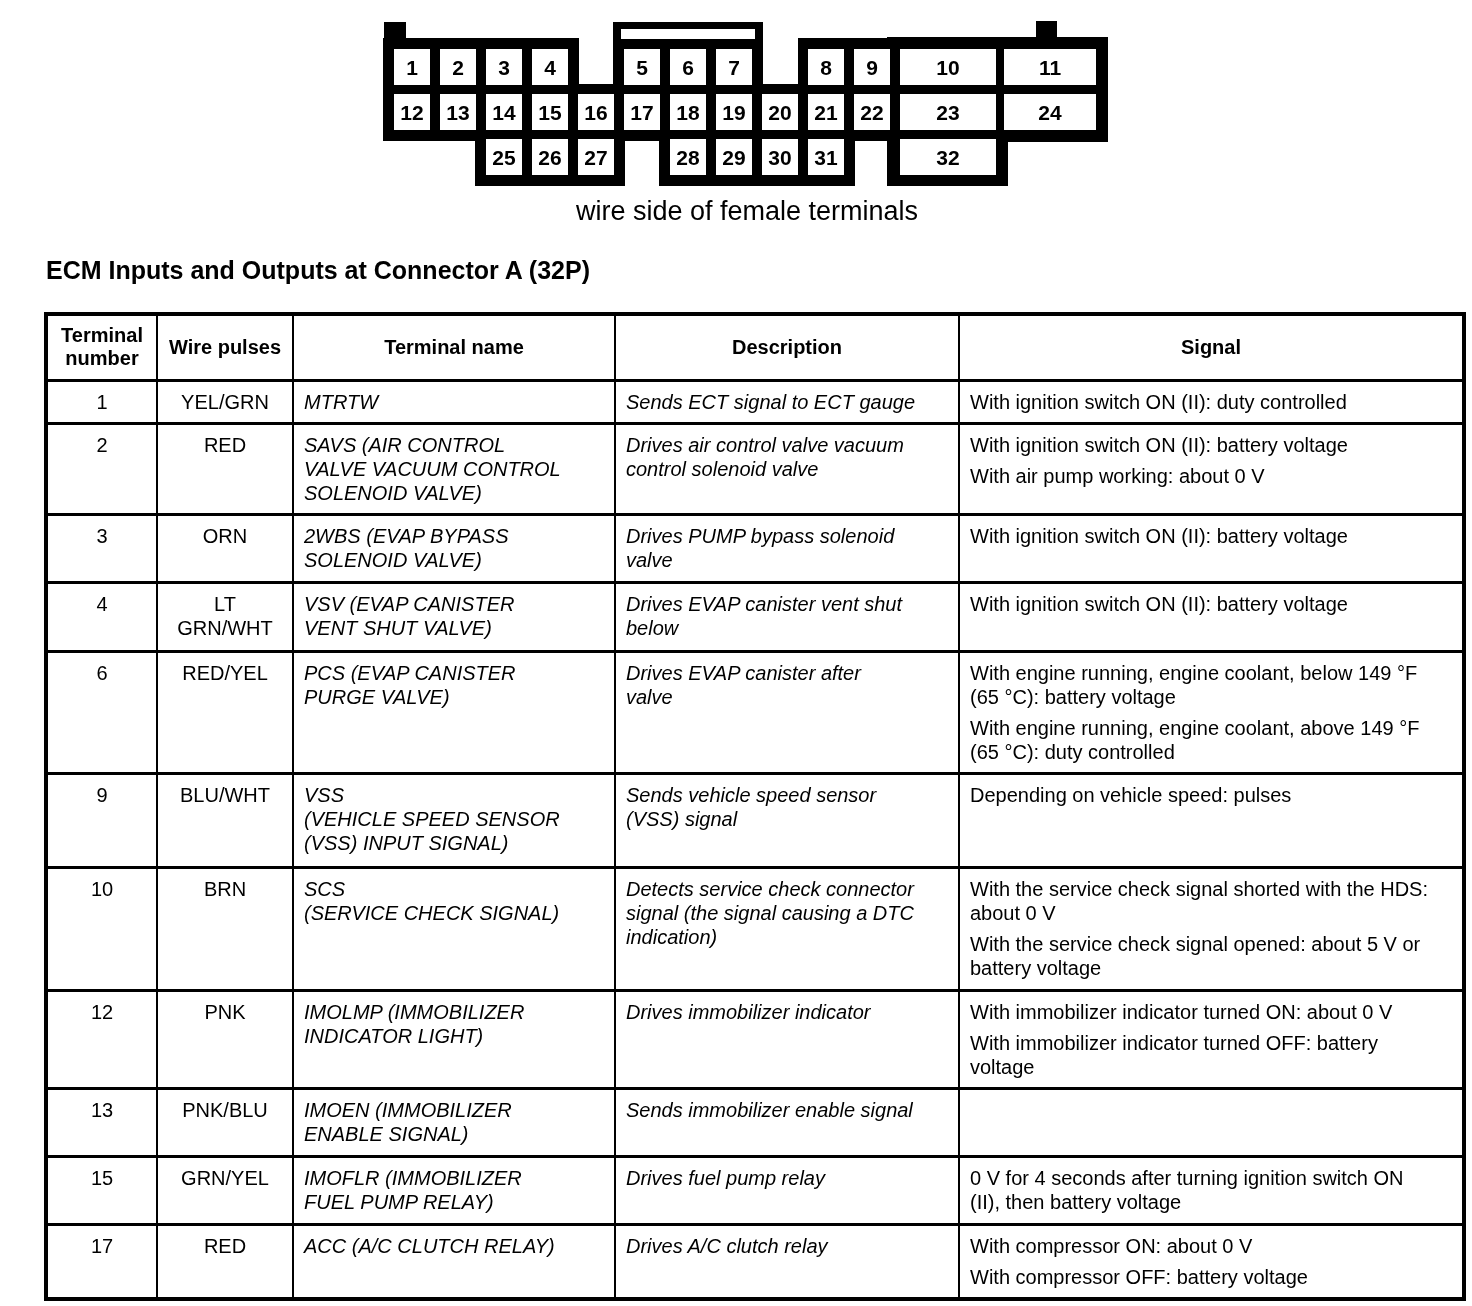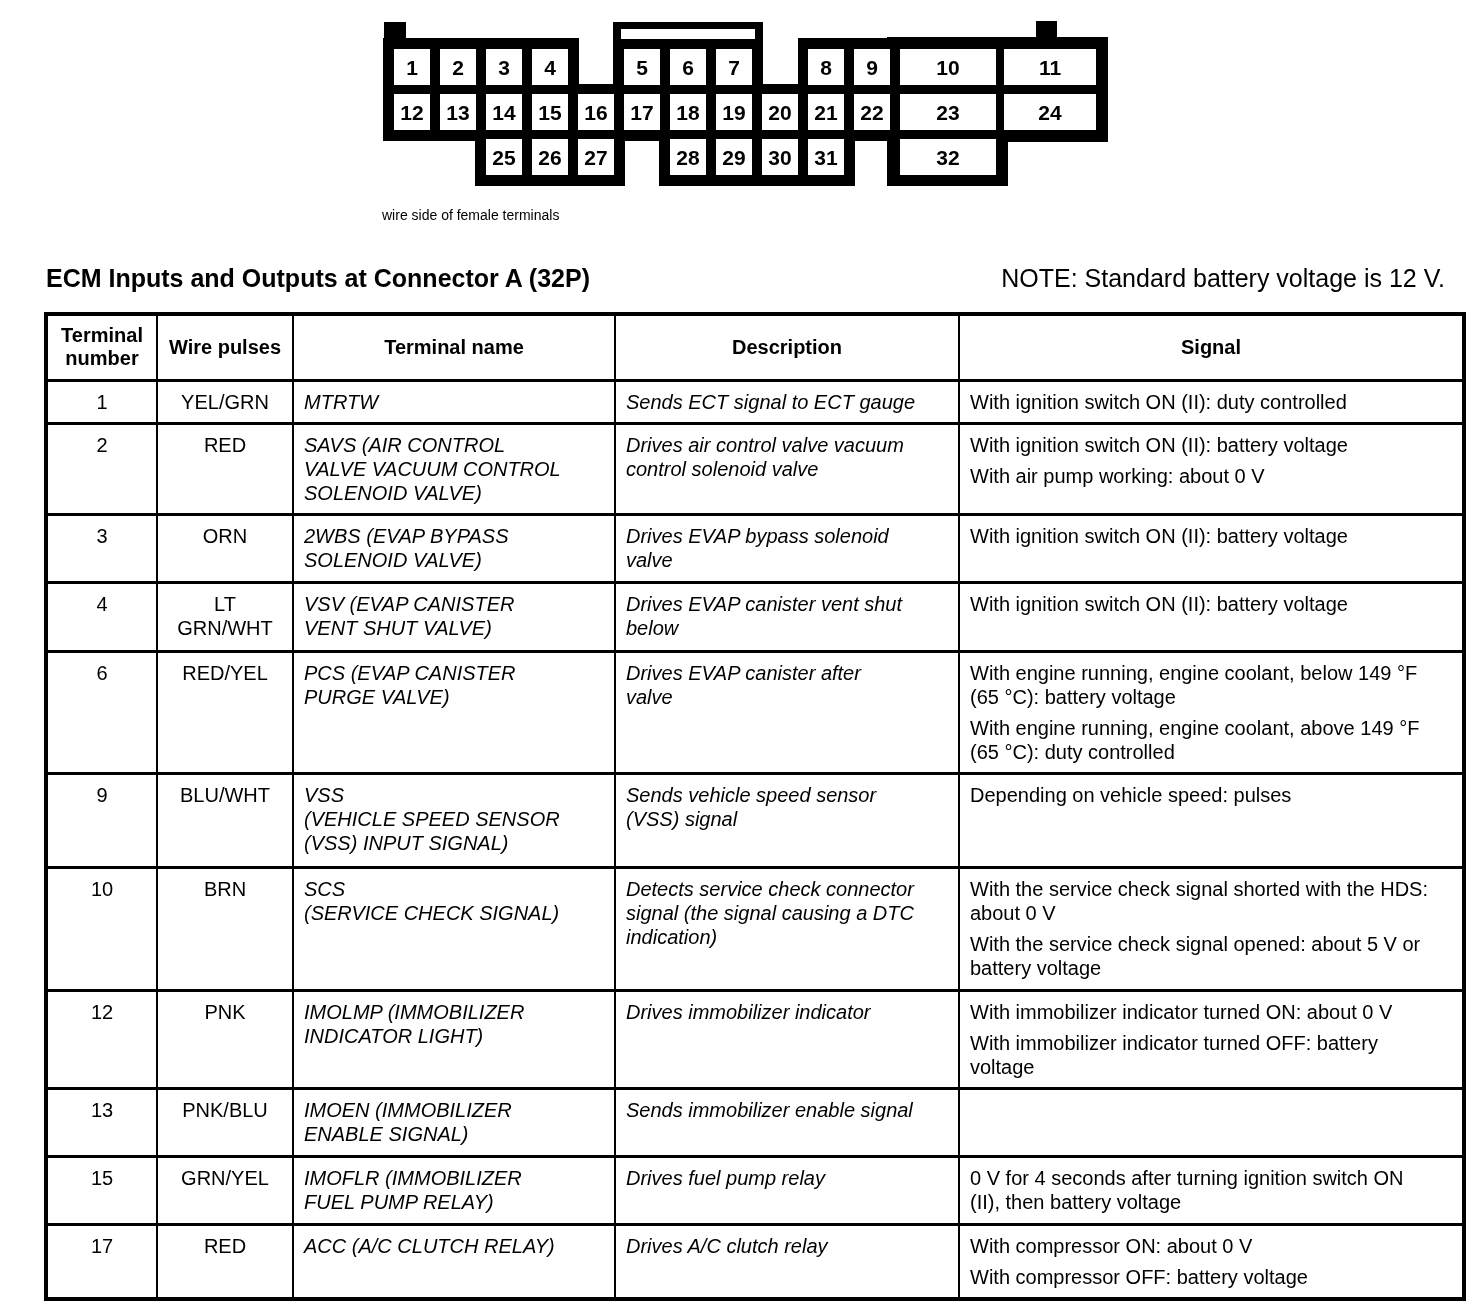--- a/index.html
+++ b/index.html
@@ -14,28 +14,28 @@
     height: 1306px;
     overflow: hidden;
   }
   #connector-wrap {
     position: absolute;
     left: 382px; top: 10px;
     width: 730px; height: 180px;
   }
   #connector-caption {
     position: absolute;
-    left: 382px; top: 207px;
+    left: 382px; top: 196px;
     width: 730px;
-    text-align: left;
-    font-size: 14px;
+    text-align: center;
+    font-size: 27px;
   }
   #heading-row {
     position: absolute;
-    left: 46px; top: 264px;
+    left: 46px; top: 256px;
     width: 1399px;
     display: flex;
     justify-content: space-between;
     align-items: baseline;
   }
   #section-title { font-size: 25px; font-weight: bold; }
   #note-text { font-size: 25px; }
   #table-wrap {
     position: absolute;
     left: 44px; top: 312px;
@@ -171,21 +171,20 @@
         <rect x="518" y="129" width="96" height="36" fill="#fff"></rect>
         <text x="566" y="155" class="tnum">32</text>
       </g>
   </svg>
 </div>
 
 <div id="connector-caption">wire side of female terminals</div>
 
 <div id="heading-row">
   <span id="section-title">ECM Inputs and Outputs at Connector A (32P)</span>
-  <span id="note-text">NOTE: Standard battery voltage is 12 V.</span>
 </div>
 
 <div id="table-wrap">
   <table class="ecm">
     <colgroup>
       <col style="width:111px">
       <col style="width:136px">
       <col style="width:322px">
       <col style="width:344px">
       <col style="width:505px">
@@ -220,21 +219,21 @@
           <td class="c-sig">
             <p>With ignition switch ON (II): battery voltage</p>
             <p>With air pump working: about 0 V</p>
           </td>
         </tr>
         <tr style="height: 68px;">
           <td class="c-num">3</td>
           <td class="c-wire">ORN</td>
           <td class="c-name">2WBS (EVAP BYPASS
 SOLENOID VALVE)</td>
-          <td class="c-desc">Drives EVAP bypass solenoid
+          <td class="c-desc">Drives PUMP bypass solenoid
 valve</td>
           <td class="c-sig">
             <p>With ignition switch ON (II): battery voltage</p>
           </td>
         </tr>
         <tr style="height: 69px;">
           <td class="c-num">4</td>
           <td class="c-wire">LT
 GRN/WHT</td>
           <td class="c-name">VSV (EVAP CANISTER

